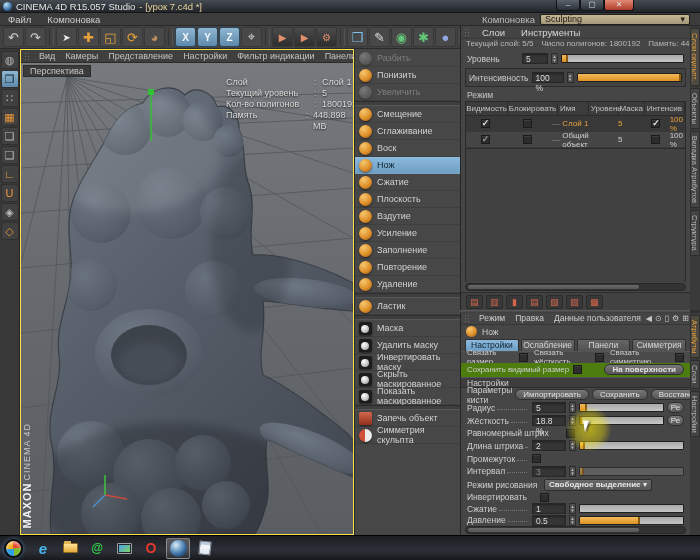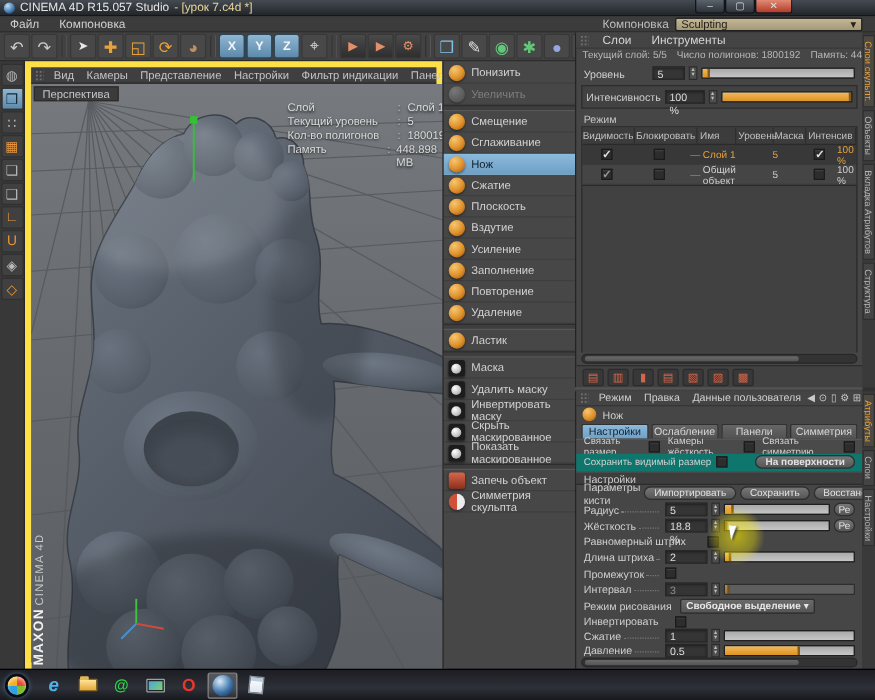--- a/index.html
+++ b/index.html
@@ -26,21 +26,21 @@
   .tbi{width:21px;height:20px;margin-right:1px;display:flex;align-items:center;justify-content:center;font-size:13px;background:#484848;border:1px solid #383838;border-radius:2px;flex:none}
   .tbi.axis{background:linear-gradient(#8fb6d2,#5d89ab);color:#f2f6fa;border:1px solid #2d4557;border-radius:3px;font-weight:bold;font-size:10px}
   .tbi.render{background:linear-gradient(#4a4a4a,#2e2e2e);color:#e2906a;font-size:10px}
   .tbi.sep{width:5px;background:transparent;border:none;border-left:1px solid #333;border-right:1px solid #555;height:18px;margin:0 2px}
   
   #leftstrip{left:0;top:49px;width:20px;height:486px;background:#383838;border-right:1px solid #262626;display:flex;flex-direction:column;align-items:center;padding-top:2px}
   .lsi{width:18px;height:18px;margin-bottom:1px;display:flex;align-items:center;justify-content:center;font-size:11px;color:#b9b9b9;background:#404040;border:1px solid #303030;border-radius:2px;flex:none}
   .lsi.active{background:linear-gradient(#8fb6d2,#5d89ab);color:#15242f}
   .lsi.orange{color:#e8963c}
   
-  #vp{left:20px;top:49px;width:334px;height:486px;background:#555;border:5px solid #fde047}
+  #vp{left:20px;top:49px;width:334px;height:486px;background:#555;border:1px solid #fde047}
   #vpmenu{height:13px;background:#3f3f3f;border-bottom:1px solid #2b2b2b;display:flex;align-items:center;font-size:9px;color:#c3c3c3}
   .vpm{padding:0 5px;white-space:nowrap}
   #vpnav{margin-left:auto;display:flex;gap:2px;padding-right:3px}
   .vpnav-i{width:11px;height:11px;font-size:9px;color:#cfcfcf;display:flex;align-items:center;justify-content:center}
   #vpbody{position:relative;width:332px;height:471px;overflow:hidden}
   #vpsvg{position:absolute;left:0;top:0}
   #vplabel{position:absolute;left:2px;top:2px;background:#3b3b3b;border:1px solid #2c2c2c;color:#c6c6c6;font-size:9px;padding:0 6px;height:12px;line-height:11px}
   #hud{position:absolute;left:205px;top:14px;font-size:9px;line-height:11px;color:#dadada;text-shadow:0 1px 2px rgba(0,0,0,.7)}
   .hudrow{display:flex}
   .hudlabel{width:88px}
@@ -105,21 +105,21 @@
   #rbottom{left:460px;top:313px;width:230px;height:222px;background:#464646;border-left:1px solid #242424;display:flex;flex-direction:column;font-size:8.5px}
   #amenu{height:12px;display:flex;align-items:center;font-size:8.5px;background:#444;border-bottom:1px solid #363636}
   .am{padding:0 5px;white-space:nowrap}
   #amenu-icons{margin-left:auto;display:flex;gap:3px;padding-right:4px;color:#c9c9c9;font-size:8px}
   #atool-row{height:14px;display:flex;align-items:center;gap:5px;padding:0 5px}
   #atool-icon{width:11px;height:11px;border-radius:50%;background:radial-gradient(circle at 35% 28%,#f6c76f,#e0902a 55%,#93540f)}
   #atabs{height:13px;display:flex;gap:2px;padding:0 4px;align-items:flex-end}
   .atab{flex:1;height:12px;background:linear-gradient(#666,#525252);border:1px solid #303030;border-bottom:none;border-radius:2px 2px 0 0;text-align:center;line-height:11px;font-size:8.5px;color:#d5d5d5}
   .atab.active{background:linear-gradient(#8cbadd,#6f9fc4);color:#0f2230}
   #alinks{height:12px;display:flex;align-items:center;gap:6px;padding:0 6px;font-size:7.8px;border-top:1px solid #555;background:#4a4a4a}
-  #akeep{height:14px;display:flex;align-items:center;gap:4px;padding:0 6px;font-size:7.8px;background:#0f766e}
+  #akeep{height:14px;display:flex;align-items:center;gap:4px;padding:0 6px;font-size:7.8px;background:#4d7c0f}
   #akeep .pill{margin-left:auto}
   #abrush{height:14px;display:flex;align-items:center;gap:3px;padding:0 6px}
   .prow{height:13px;display:flex;align-items:center;gap:3px;padding:0 6px}
   .plabel{width:62px;flex:none;color:#cfcfcf;overflow:hidden;white-space:nowrap;display:flex}
   .plabel .dots{flex:1;border-bottom:1px dotted #777;margin:0 2px 3px 2px}
   .pval{width:34px;flex:none}
   .sidebtn{width:17px;flex:none;text-align:center;padding:0 2px}
   .prow.dim{color:#8a8a8a}
   .prow.dim .field{color:#8a8a8a}
   .dropdown{width:108px;height:12px;background:linear-gradient(#6a6a6a,#555);border:1px solid #2d2d2d;border-radius:2px;display:flex;align-items:center;justify-content:space-between;padding:0 4px;font-size:8px;color:#e8e8e8}
@@ -421,39 +421,47 @@
         </div>
     </div>
     <div id="brand">
       <span id="brand-top">MAXON</span>
       <span id="brand-bottom">CINEMA 4D</span>
     </div>
   </div>
 </div>
 
 <div class="abs" id="palette">
+  <div class="tool disabled">
+      <span class="ticon"></span>
+      <span class="tlabel">Разбить</span>
+    </div>
     <div class="tool">
       <span class="ticon"></span>
       <span class="tlabel">Понизить</span>
     </div>
     <div class="tool disabled">
       <span class="ticon"></span>
       <span class="tlabel">Увеличить</span>
     </div>
     <div class="tool sep">
       
       
     </div>
     <div class="tool">
       <span class="ticon"></span>
       <span class="tlabel">Смещение</span>
     </div>
     <div class="tool">
       <span class="ticon"></span>
       <span class="tlabel">Сглаживание</span>
+    </div>
+    <div class="tool">
+      <span class="ticon"></span>
+      <span class="tlabel">Воск</span>
     </div>
     <div class="tool selected">
       <span class="ticon"></span>
       <span class="tlabel">Нож</span>
     </div>
     <div class="tool">
       <span class="ticon"></span>
       <span class="tlabel">Сжатие</span>
     </div>
     <div class="tool">
@@ -654,21 +662,21 @@
       <span class="atab">Ослабление</span>
       <span class="atab">Панели</span>
       <span class="atab">Симметрия</span>
   </div>
   <div id="alinks">
     <span class="lc">
         <span>Связать размер</span>
         <span class="cb"></span>
       </span>
       <span class="lc">
-        <span>Камеры жёсткость</span>
+        <span>Связать жёсткость</span>
         <span class="cb"></span>
       </span>
       <span class="lc">
         <span>Связать симметрию</span>
         <span class="cb"></span>
       </span>
   </div>
   <div id="akeep">
     <span>Сохранить видимый размер</span>
     <span class="cb"></span>

